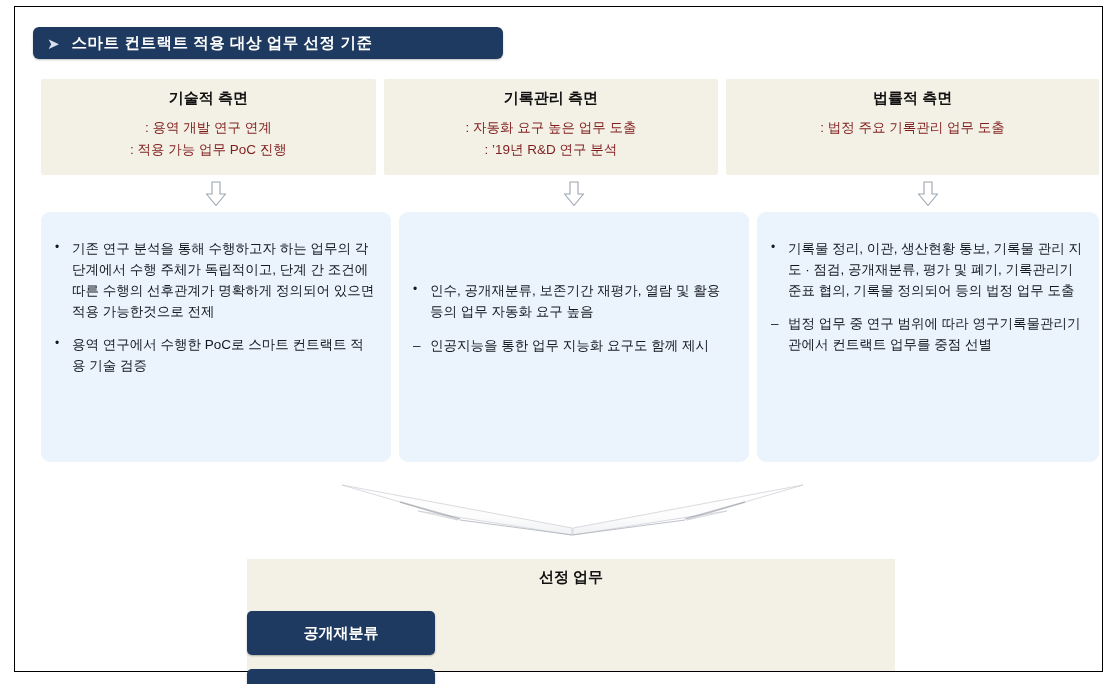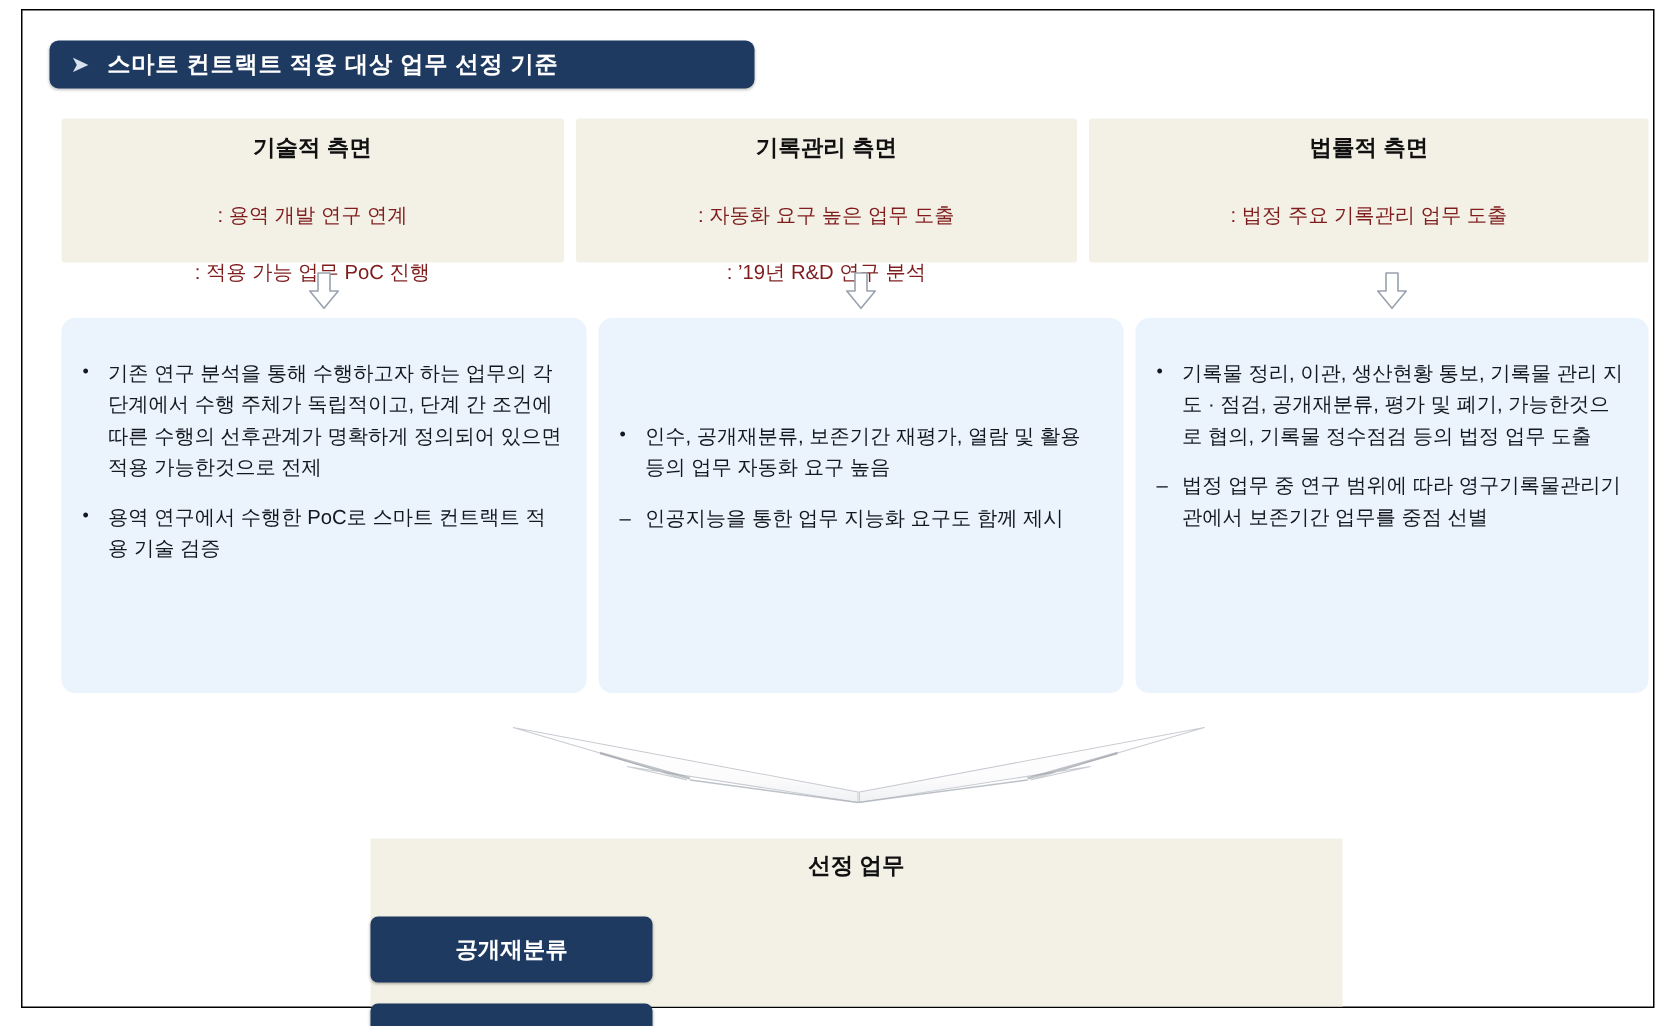--- a/index.html
+++ b/index.html
@@ -67,21 +67,20 @@
     gap: 8px;
   }
   .header-box {
     background: #f3f1e6;
     border-radius: 2px;
     padding: 10px 8px 8px 8px;
     box-sizing: border-box;
     display: flex;
     flex-direction: column;
     align-items: center;
-    gap: 16px;
   }
   .header-box.col1 { width: 350px; }
   .header-box.col2 { width: 350px; text-align: right; }
   .header-box.col3 { width: 390px; }
 
   .header-title {
     font-size: 15px;
     font-weight: 700;
     color: #111111;
     margin-bottom: 9px;
@@ -274,25 +273,25 @@
       </div>
       <div class="bullet-item">
         <span class="bullet-mark">–</span>
         <span class="bullet-text">인공지능을 통한 업무 지능화 요구도 함께 제시</span>
       </div>
     </div>
 
     <div class="content-box col3">
       <div class="bullet-item">
         <span class="bullet-mark dot">•</span>
-        <span class="bullet-text">기록물 정리, 이관, 생산현황 통보, 기록물 관리 지도 · 점검, 공개재분류, 평가 및 폐기, 가능한것으로 협의, 기록물 정수점검 등의 법정 업무 도출</span>
+        <span class="bullet-text">기록물 정리, 이관, 생산현황 통보, 기록물 관리 지도 · 점검, 공개재분류, 평가 및 폐기, 기록관리기준표 협의, 기록물 정의되어 등의 법정 업무 도출</span>
       </div>
       <div class="bullet-item">
         <span class="bullet-mark">–</span>
-        <span class="bullet-text">법정 업무 중 연구 범위에 따라 영구기록물관리기관에서 보존기간 업무를 중점 선별</span>
+        <span class="bullet-text">법정 업무 중 연구 범위에 따라 영구기록물관리기관에서 컨트랙트 업무를 중점 선별</span>
       </div>
     </div>
 
   </div>
 
   <div class="converge-arrow">
     <svg width="465" height="62" viewBox="0 0 465 62" aria-hidden="true">
       <defs>
         <linearGradient id="chevGrad" x1="0" y1="0" x2="0" y2="1">
           <stop offset="0%" stop-color="#ffffff"></stop>

